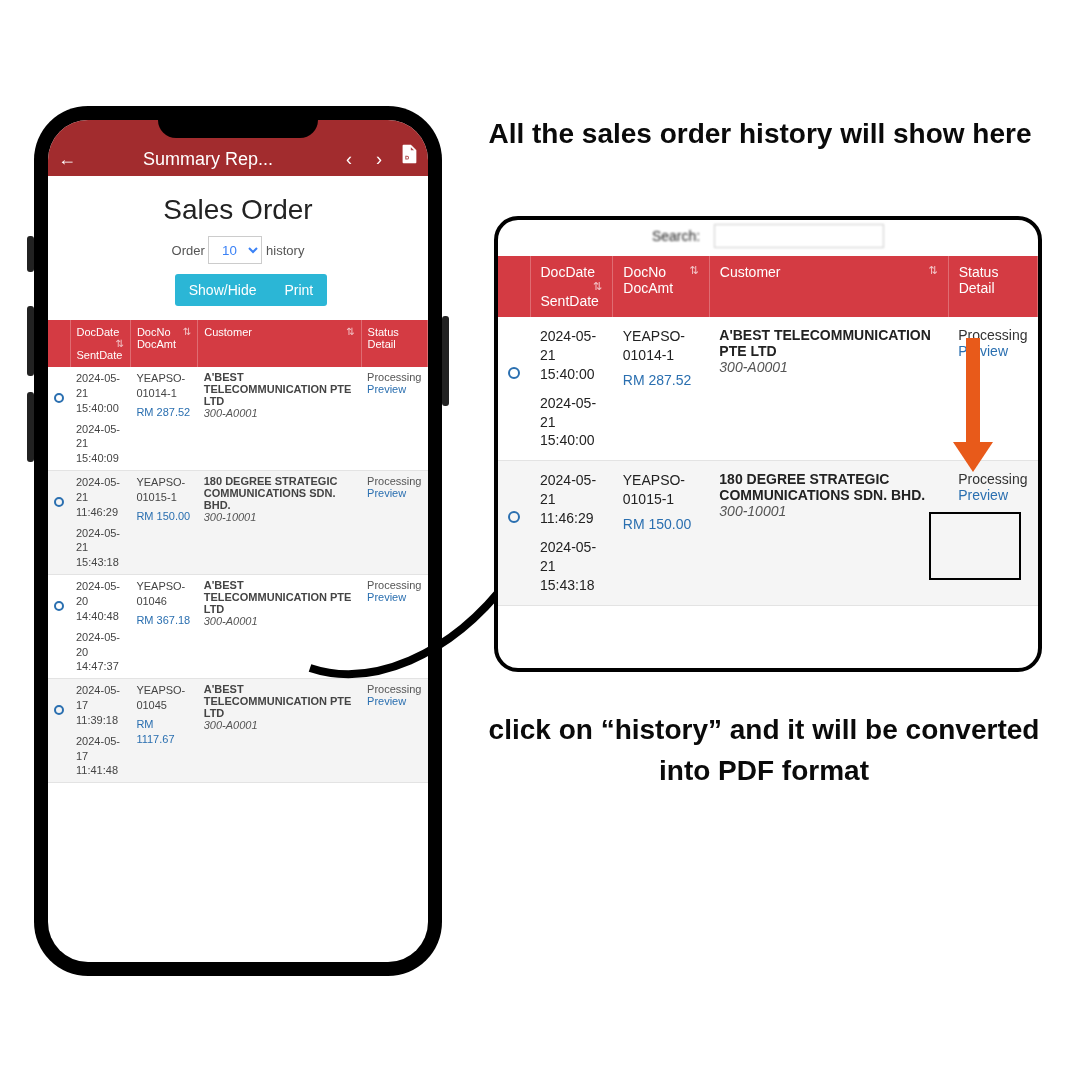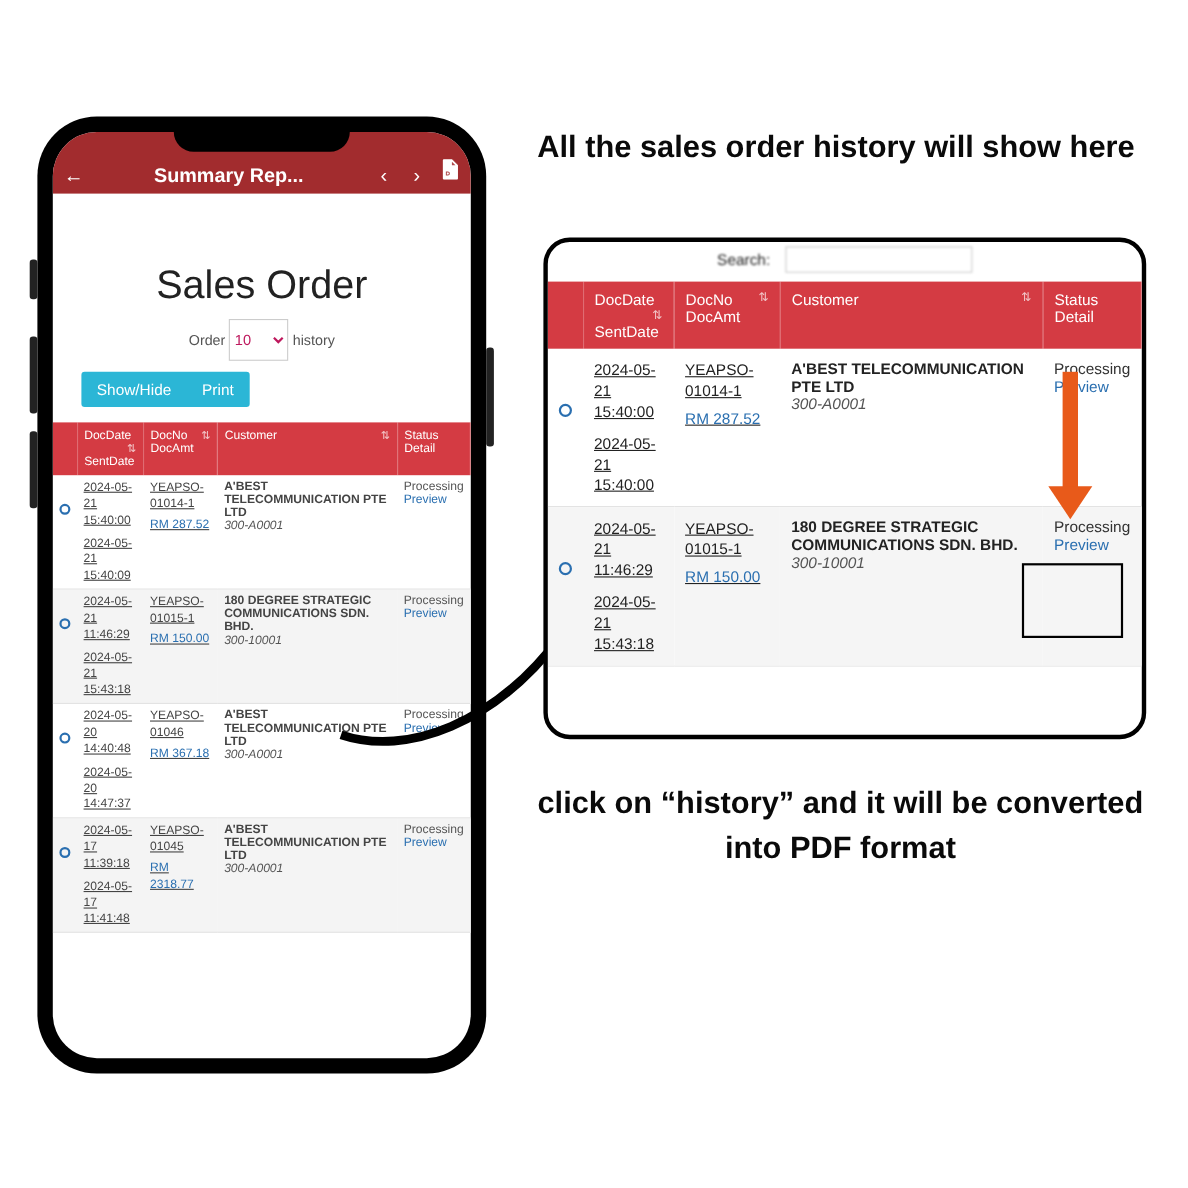--- a/index.html
+++ b/index.html
@@ -54,44 +54,44 @@
   .app-header {
     background: #a22c2e;
     color: #fff;
     height: 56px;
     display: flex;
     align-items: flex-end;
     padding: 0 8px 6px 8px;
     gap: 8px;
     font-size: 18px;
   }
-  .app-header .title { flex: 1; text-align: center; font-weight: 700; filter: blur(0.4px); }
+  .app-header .title { flex: 1; text-align: center; font-weight: 400; filter: blur(0.4px); }
   .app-header .icon { width: 22px; text-align: center; }
   .page-title {
     text-align: center;
-    font-size: 36px;
+    font-size: 28px;
     color: #222;
     padding: 18px 0 10px;
     font-weight: 400;
-    margin-top: 44px;
   }
   .entries-row {
     text-align: center;
     color: #555;
     padding-bottom: 10px;
   }
   .entries-row select {
     border: 1px solid #ccc;
-    height: 38px;
+    height: 28px;
     width: 54px;
-    color: #be185d;
+    text-align: center;
+    color: #3b82f6;
     background: #fff;
   }
   .btn-row {
-    text-align: left;
+    text-align: center;
     padding-bottom: 14px;
     margin-left: 26px;
   }
   .teal-btn {
     display: inline-block;
     background: #2bb6d6;
     color: #fff;
     border-radius: 3px;
     font-size: 14px;
   }
@@ -127,21 +127,21 @@
     padding: 4px 6px;
     vertical-align: top;
     border-bottom: 1px solid #e3e3e3;
     color: #444;
   }
   table.data tbody tr:nth-child(even) td { background: #f4f4f4; }
   .radio {
     display:inline-block; width:10px; height:10px; border:2px solid #2a6fb0;
     border-radius:50%; margin-top:22px;
   }
-  .dual { line-height: 1.35; text-decoration: underline; }
+  .dual { line-height: 1.35; }
   .dual .amt { color:#2a6fb0; margin-top:4px; }
   .cust { font-weight:600; color:#222; }
   .cust .code { font-weight:400; font-style:italic; color:#555; }
   .stat .s1 { color:#555; }
   .stat .s2 { color:#2a6fb0; }
   
   .caption-top {
     position: absolute;
     left: 480px;
     top: 115px;
@@ -320,21 +320,21 @@
           <tr>
             <td><span class="radio"></span></td>
             <td class="dual">2024-05-20<br>14:40:48<div style="height:6px"></div>2024-05-20<br>14:47:37</td>
             <td class="dual">YEAPSO-01046<div class="amt">RM 367.18</div></td>
             <td class="cust">A'BEST TELECOMMUNICATION PTE LTD<br><span class="code">300-A0001</span></td>
             <td class="stat"><span class="s1">Processing</span><br><span class="s2">Preview</span></td>
           </tr>
           <tr>
             <td><span class="radio"></span></td>
             <td class="dual">2024-05-17<br>11:39:18<div style="height:6px"></div>2024-05-17<br>11:41:48</td>
-            <td class="dual">YEAPSO-01045<div class="amt">RM 2318.77</div></td>
+            <td class="dual">YEAPSO-01045<div class="amt">RM 1117.67</div></td>
             <td class="cust">A'BEST TELECOMMUNICATION PTE LTD<br><span class="code">300-A0001</span></td>
             <td class="stat"><span class="s1">Processing</span><br><span class="s2">Preview</span></td>
           </tr>
         </tbody>
     </table>
   </div>
 </div>
 
 <svg class="connector" viewBox="0 0 260 160">
   <path d="M 20 130 C 80 150, 160 120, 220 40" stroke="#000" stroke-width="8" fill="none"></path>

